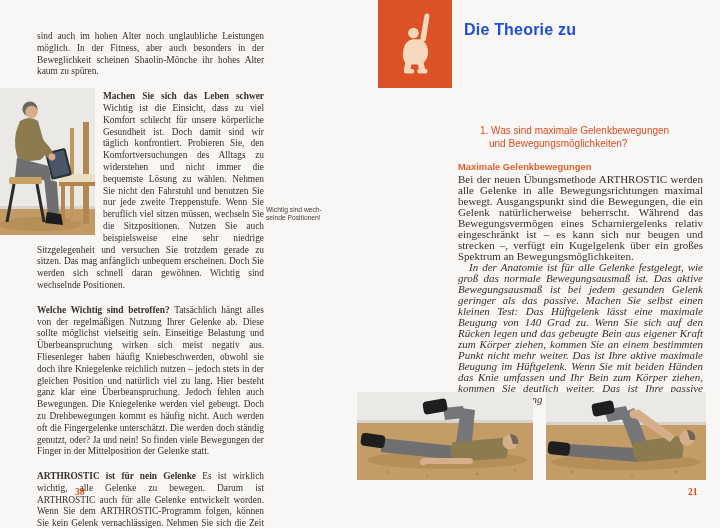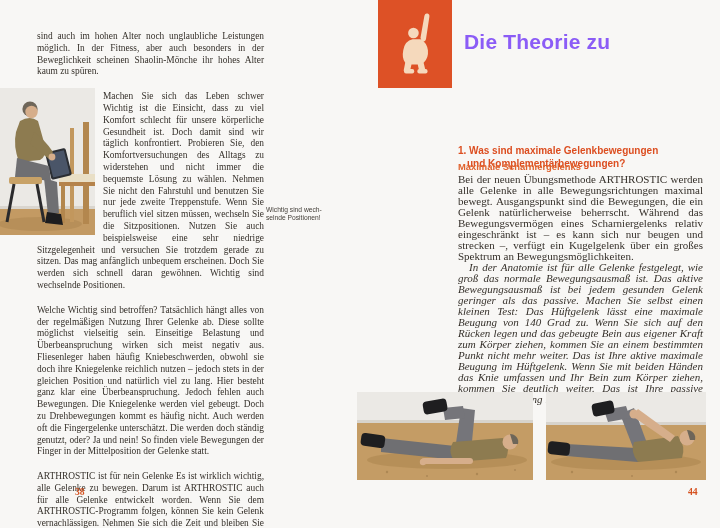--- a/index.html
+++ b/index.html
@@ -4,43 +4,43 @@
 <style>
   html,body{margin:0;padding:0;}
   body{width:720px;height:528px;background:#f8f7f5;overflow:hidden;}
   .spread{position:relative;width:720px;height:396px;background:#f8f7f5;
           font-family:"Liberation Serif",serif;color:#35302a;}
 
   
   .left-col{position:absolute;left:37px;top:31px;width:227px;
             font-size:9.4px;line-height:11.8px;text-align:justify;}
   .left-col p{margin:0 0 13px 0;}
-  .runin{font-weight:normal;margin-right:0;}
+  .runin{font-weight:bold;margin-right:0;}
   .float-spacer{float:left;width:66px;height:150px;}
 
   .photo-sitting{position:absolute;left:0;top:88px;width:95px;height:147px;display:block;}
   .caption{position:absolute;left:266px;top:206px;width:74px;
            font-family:"Liberation Sans",sans-serif;font-size:6.7px;
            line-height:8.4px;color:#45403a;text-align:left;}
 
   .pagenum{position:absolute;font-weight:bold;color:#d5511f;font-size:9.6px;margin-left:30px;}
   .pagenum.p38{left:45px;top:486px;}
   .pagenum.p39{left:658px;top:486px;}
 
   
   .chapter-box{position:absolute;left:378px;top:0;width:74px;height:88px;
                background:#dd5126;display:flex;align-items:center;justify-content:center;}
   .chapter-box svg{display:block;}
 
-  .title{position:absolute;left:464px;top:32px;
+  .title{position:absolute;left:464px;top:20px;
          font-family:"Liberation Sans",sans-serif;font-weight:bold;
-         color:#8b5cf6;font-size:21px;line-height:20.5px;letter-spacing:.2px;}
-  .section-heading{position:absolute;left:458px;top:124px;
-         font-family:"Liberation Sans",sans-serif;font-weight:bold;
-         color:#dc4e20;font-size:10px;line-height:13px;margin-top:20px;}
+         color:#1d4ed8;font-size:16px;line-height:20.5px;letter-spacing:.2px;}
+  .section-heading{position:absolute;left:480px;top:124px;
+         font-family:"Liberation Sans",sans-serif;font-weight:normal;
+         color:#dc4e20;font-size:10px;line-height:13px;}
   .section-heading .l2{padding-left:9px;}
   .subheading{position:absolute;left:458px;top:161px;
          font-family:"Liberation Sans",sans-serif;font-weight:bold;
          color:#e0622d;font-size:9.4px;}
   .right-col{position:absolute;left:458px;top:174px;width:245px;
              font-size:11px;line-height:11px;text-align:justify;}
   .right-col p{margin:0;}
   .right-col p.indent{text-indent:11px;font-style:italic;}
 
   .photoA{position:absolute;left:357px;top:392px;width:176px;height:88px;display:block;}
@@ -119,24 +119,24 @@
       </g>
     </svg>
   </div>
 
   <div class="title">
     <div>Die Theorie zu</div>
   </div>
 
   <div class="section-heading">
     <div>1. Was sind maximale Gelenkbewegungen</div>
-    <div class="l2">und Komplementärbewegungen?</div>
+    <div class="l2">und Bewegungsmöglichkeiten?</div>
   </div>
 
-  <div class="subheading">Maximale Scharniergelenks</div>
+  <div class="subheading">Maximale Gelenkbewegungen</div>
 
   <div class="right-col">
     <p>Bei der neuen Übungsmethode ARTHROSTIC werden alle Gelenke in alle Bewegungsrichtungen maximal bewegt. Ausgangspunkt sind die Bewegungen, die ein Gelenk natürlicherweise beherrscht. Während das Bewegungsvermögen eines Scharniergelenks relativ eingeschränkt ist – es kann sich nur beugen und strecken –, verfügt ein Kugelgelenk über ein großes Spektrum an Bewegungsmöglichkeiten.</p>
     <p class="indent">In der Anatomie ist für alle Gelenke festgelegt, wie groß das normale Bewegungsausmaß ist. Das aktive Bewegungsausmaß ist bei jedem gesunden Gelenk geringer als das passive. Machen Sie selbst einen kleinen Test: Das Hüftgelenk lässt eine maximale Beugung von 140 Grad zu. Wenn Sie sich auf den Rücken legen und das gebeugte Bein aus eigener Kraft zum Körper ziehen, kommen Sie an einem bestimmten Punkt nicht mehr weiter. Das ist Ihre aktive maximale Beugung im Hüftgelenk. Wenn Sie mit beiden Händen das Knie umfassen und Ihr Bein zum Körper ziehen, kommen Sie deutlich weiter. Das ist Ihre passive maximale Beugung im Hüftgelenk.</p>
   </div>
 
   <svg class="photoA" viewBox="0 0 176 88">
     <rect x="0" y="0" width="176" height="31" fill="#ebe9e5"></rect>
     <rect x="0" y="28" width="176" height="3" fill="#d7d3cc"></rect>
     <rect x="0" y="31" width="176" height="57" fill="#c49c65"></rect>
@@ -180,15 +180,15 @@
 
     <path d="M88 50 L132 44 Q140 54 136 66 L92 70 Q84 60 88 50 Z" fill="#8d7b50"></path>
 
     <path d="M124 50 L86 24 L92 17 L129 44 Z" fill="#d6ae8b"></path>
     <circle cx="88" cy="22" r="4.5" fill="#d6ae8b"></circle>
 
     <circle cx="141" cy="46" r="7.5" fill="#d6ae8b"></circle>
     <path d="M141 38 A8 8 0 0 1 149 48 L144 48 Z" fill="#6e6659"></path>
   </svg>
 
-  <div class="pagenum p39">44</div>
+  <div class="pagenum p39">21</div>
 
 </div>
 
 </body></html>

